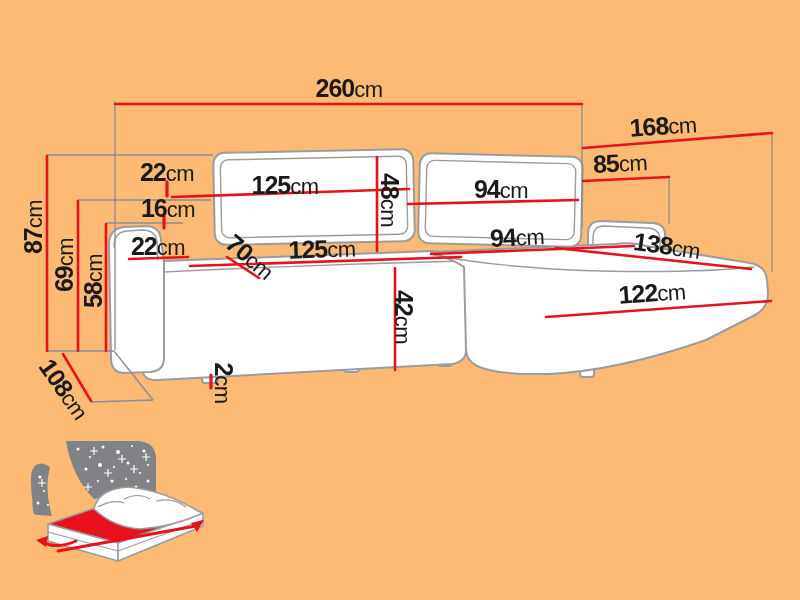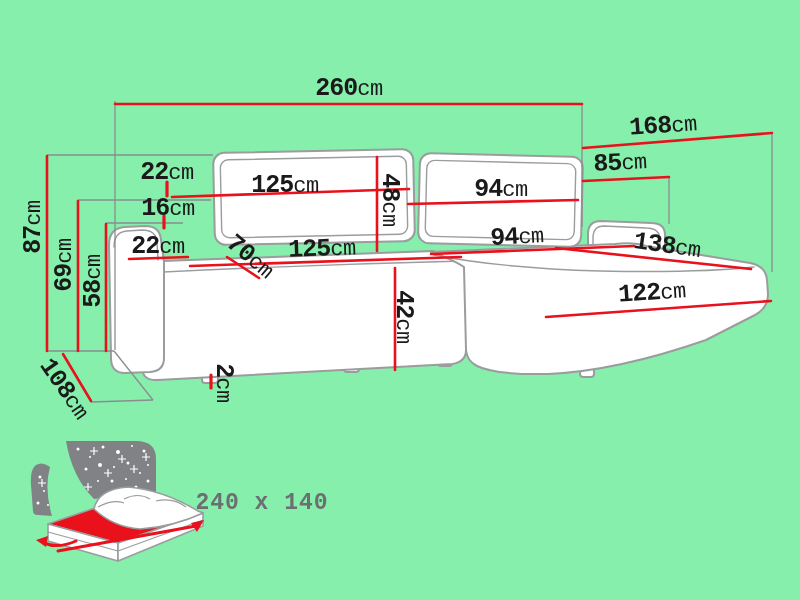--- a/index.html
+++ b/index.html
@@ -1,18 +1,18 @@
 <!DOCTYPE html>
 <html><head>
 <meta charset="utf-8">
 <style>
   html,body{margin:0;padding:0;background:#ffffff;}
   .stage{
-    position:relative;width:800px;height:600px;background:#86efac;overflow:hidden;
-    font-family:Liberation Mono, monospace;
+    position:relative;width:800px;height:600px;background:#fdba74;overflow:hidden;
+    font-family:Liberation Sans, sans-serif;
   }
   .stage svg{position:absolute;left:0;top:0;}
   .dim{
     position:absolute;white-space:nowrap;color:#1a1a1a;line-height:1;
     transform:translate(-50%,-50%) rotate(var(--r,0deg));
     transform-origin:center center;
   }
   .dim .n{font-weight:700;font-size:25px;letter-spacing:-1px;}
   .dim .u{font-weight:400;font-size:22px;letter-spacing:-0.5px;}
   .sleep-label{
@@ -168,15 +168,14 @@
   <div class="dim" style="left:517px;top:237px;--r:-3deg;"><span class="n">94</span><span class="u">cm</span></div>
   <div class="dim" style="left:667px;top:246px;--r:8deg;"><span class="n">138</span><span class="u">cm</span></div>
   <div class="dim" style="left:652px;top:293px;--r:-4deg;"><span class="n">122</span><span class="u">cm</span></div>
   <div class="dim" style="left:403px;top:317px;--r:90deg;"><span class="n">42</span><span class="u">cm</span></div>
   <div class="dim" style="left:33px;top:227px;--r:-90deg;"><span class="n">87</span><span class="u">cm</span></div>
   <div class="dim" style="left:64px;top:265px;--r:-90deg;"><span class="n">69</span><span class="u">cm</span></div>
   <div class="dim" style="left:93px;top:281px;--r:-90deg;"><span class="n">58</span><span class="u">cm</span></div>
   <div class="dim" style="left:64px;top:389px;--r:55deg;"><span class="n">108</span><span class="u">cm</span></div>
   <div class="dim" style="left:223px;top:383px;--r:90deg;"><span class="n">2</span><span class="u">cm</span></div>
 
-  <div class="sleep-label" style="left:262px;top:503px;">240 x 140</div>
 
 </div>
 
 </body></html>

